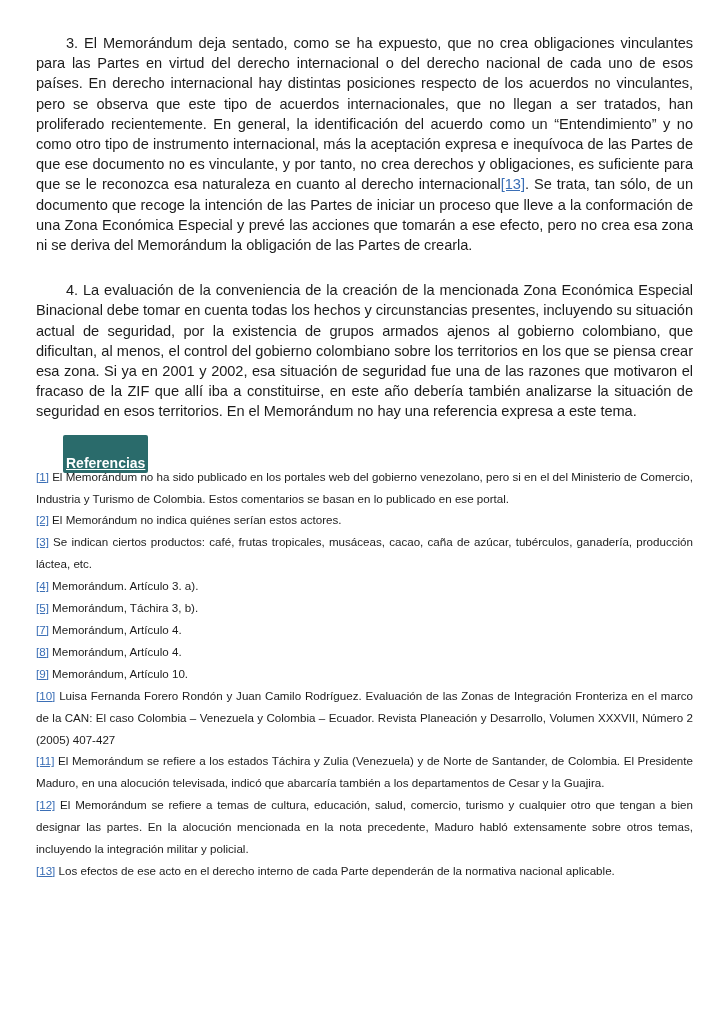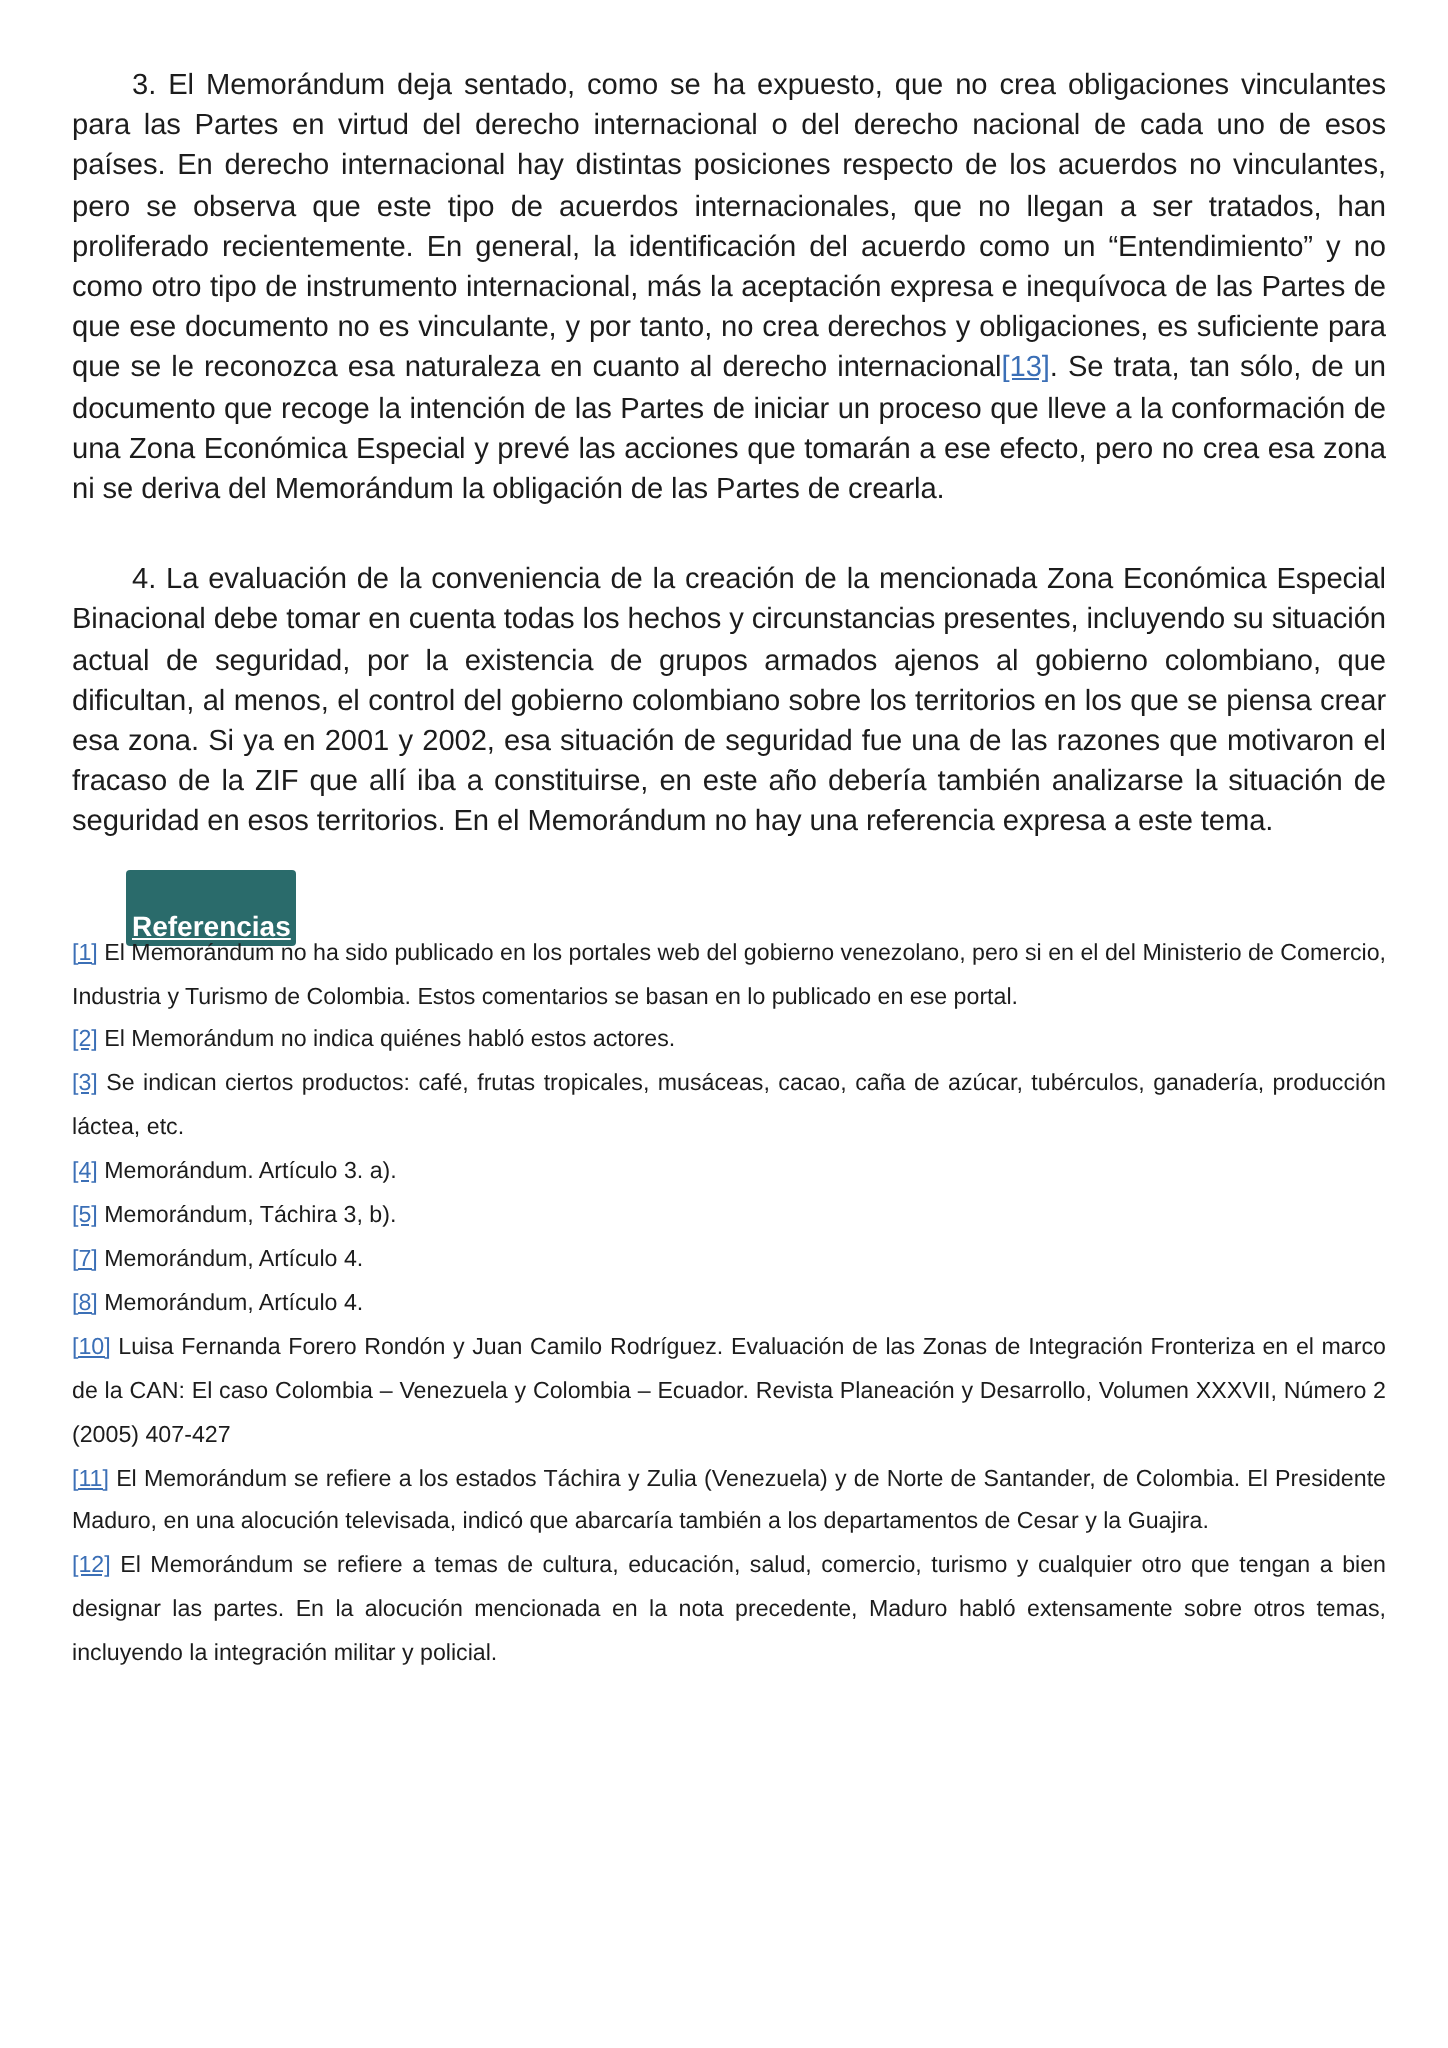--- a/index.html
+++ b/index.html
@@ -77,24 +77,26 @@
   <p class="para"><span>3. El Memorándum deja sentado, como se ha expuesto, que no crea obligaciones vinculantes para las Partes en virtud del derecho internacional o del derecho nacional de cada uno de esos países. En derecho internacional hay distintas posiciones respecto de los acuerdos no vinculantes, pero se observa que este tipo de acuerdos internacionales, que no llegan a ser tratados, han proliferado recientemente. En general, la identificación del acuerdo como un “Entendimiento” y no como otro tipo de instrumento internacional, más la aceptación expresa e inequívoca de las Partes de que ese documento no es vinculante, y por tanto, no crea derechos y obligaciones, es suficiente para que se le reconozca esa naturaleza en cuanto al derecho internacional</span><span class="ref">[13]</span><span>. Se trata, tan sólo, de un documento que recoge la intención de las Partes de iniciar un proceso que lleve a la conformación de una Zona Económica Especial y prevé las acciones que tomarán a ese efecto, pero no crea esa zona ni se deriva del Memorándum la obligación de las Partes de crearla.</span></p>
 
   <p class="para">4. La evaluación de la conveniencia de la creación de la mencionada Zona Económica Especial Binacional debe tomar en cuenta todas los hechos y circunstancias presentes, incluyendo su situación actual de seguridad, por la existencia de grupos armados ajenos al gobierno colombiano, que dificultan, al menos, el control del gobierno colombiano sobre los territorios en los que se piensa crear esa zona. Si ya en 2001 y 2002, esa situación de seguridad fue una de las razones que motivaron el fracaso de la ZIF que allí iba a constituirse, en este año debería también analizarse la situación de seguridad en esos territorios. En el Memorándum no hay una referencia expresa a este tema.</p>
 
   <div class="refs-heading-wrap">
     <span class="refs-heading">Referencias</span>
   </div>
 
   <div class="notes">
     <p class="note"><span class="num">[1]</span><span> El Memorándum no ha sido publicado en los portales web del gobierno venezolano, pero si en el del Ministerio de Comercio, Industria y Turismo de Colombia. Estos comentarios se basan en lo publicado en ese portal.</span></p>
-    <p class="note"><span class="num">[2]</span><span> El Memorándum no indica quiénes habló estos actores.</span></p>
+    <p class="note"><span class="num">[2]</span><span> El Memorándum no indica quiénes serían estos actores.</span></p>
     <p class="note"><span class="num">[3]</span><span> Se indican ciertos productos: café, frutas tropicales, musáceas, cacao, caña de azúcar, tubérculos, ganadería, producción láctea, etc.</span></p>
     <p class="note"><span class="num">[4]</span><span> Memorándum. Artículo 3. a).</span></p>
     <p class="note"><span class="num">[5]</span><span> Memorándum, Táchira 3, b).</span></p>
     <p class="note"><span class="num">[7]</span><span> Memorándum, Artículo 4.</span></p>
     <p class="note"><span class="num">[8]</span><span> Memorándum, Artículo 4.</span></p>
+    <p class="note"><span class="num">[9]</span><span> Memorándum, Artículo 10.</span></p>
     <p class="note"><span class="num">[10]</span><span> Luisa Fernanda Forero Rondón y Juan Camilo Rodríguez. Evaluación de las Zonas de Integración Fronteriza en el marco de la CAN: El caso Colombia – Venezuela y Colombia – Ecuador. Revista Planeación y Desarrollo, Volumen XXXVII, Número 2 (2005) 407-427</span></p>
     <p class="note"><span class="num">[11]</span><span> El Memorándum se refiere a los estados Táchira y Zulia (Venezuela) y de Norte de Santander, de Colombia. El Presidente Maduro, en una alocución televisada, indicó que abarcaría también a los departamentos de Cesar y la Guajira.</span></p>
     <p class="note"><span class="num">[12]</span><span> El Memorándum se refiere a temas de cultura, educación, salud, comercio, turismo y cualquier otro que tengan a bien designar las partes. En la alocución mencionada en la nota precedente, Maduro habló extensamente sobre otros temas, incluyendo la integración militar y policial.</span></p>
+    <p class="note"><span class="num">[13]</span><span> Los efectos de ese acto en el derecho interno de cada Parte dependerán de la normativa nacional aplicable.</span></p>
   </div>
 
 </div>
 
 </body></html>

